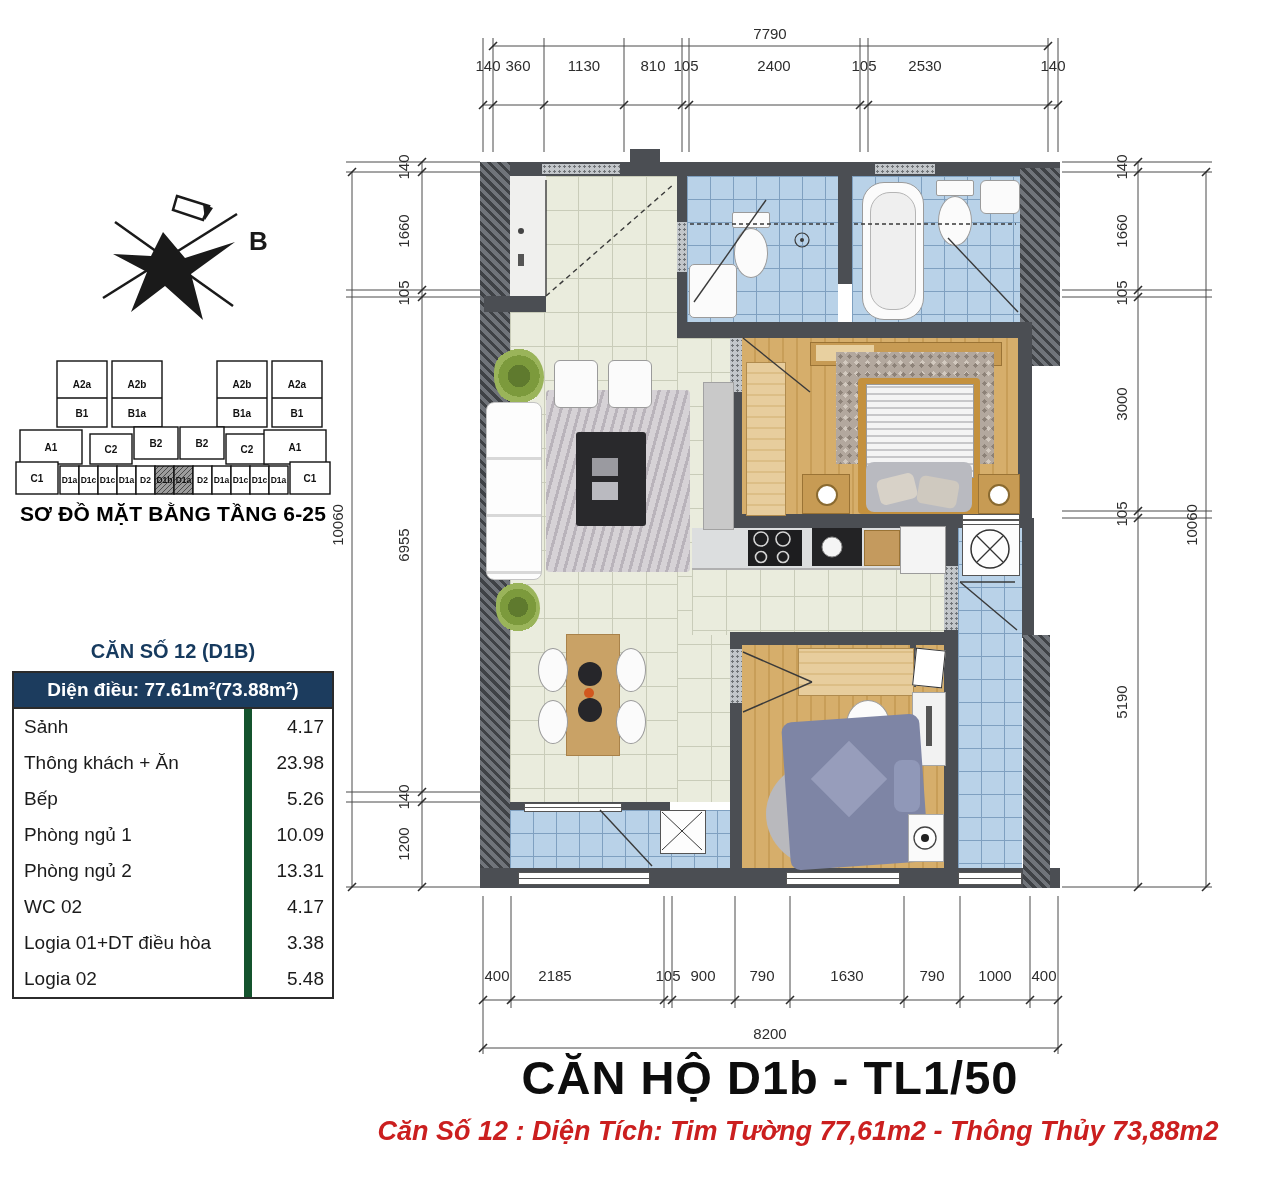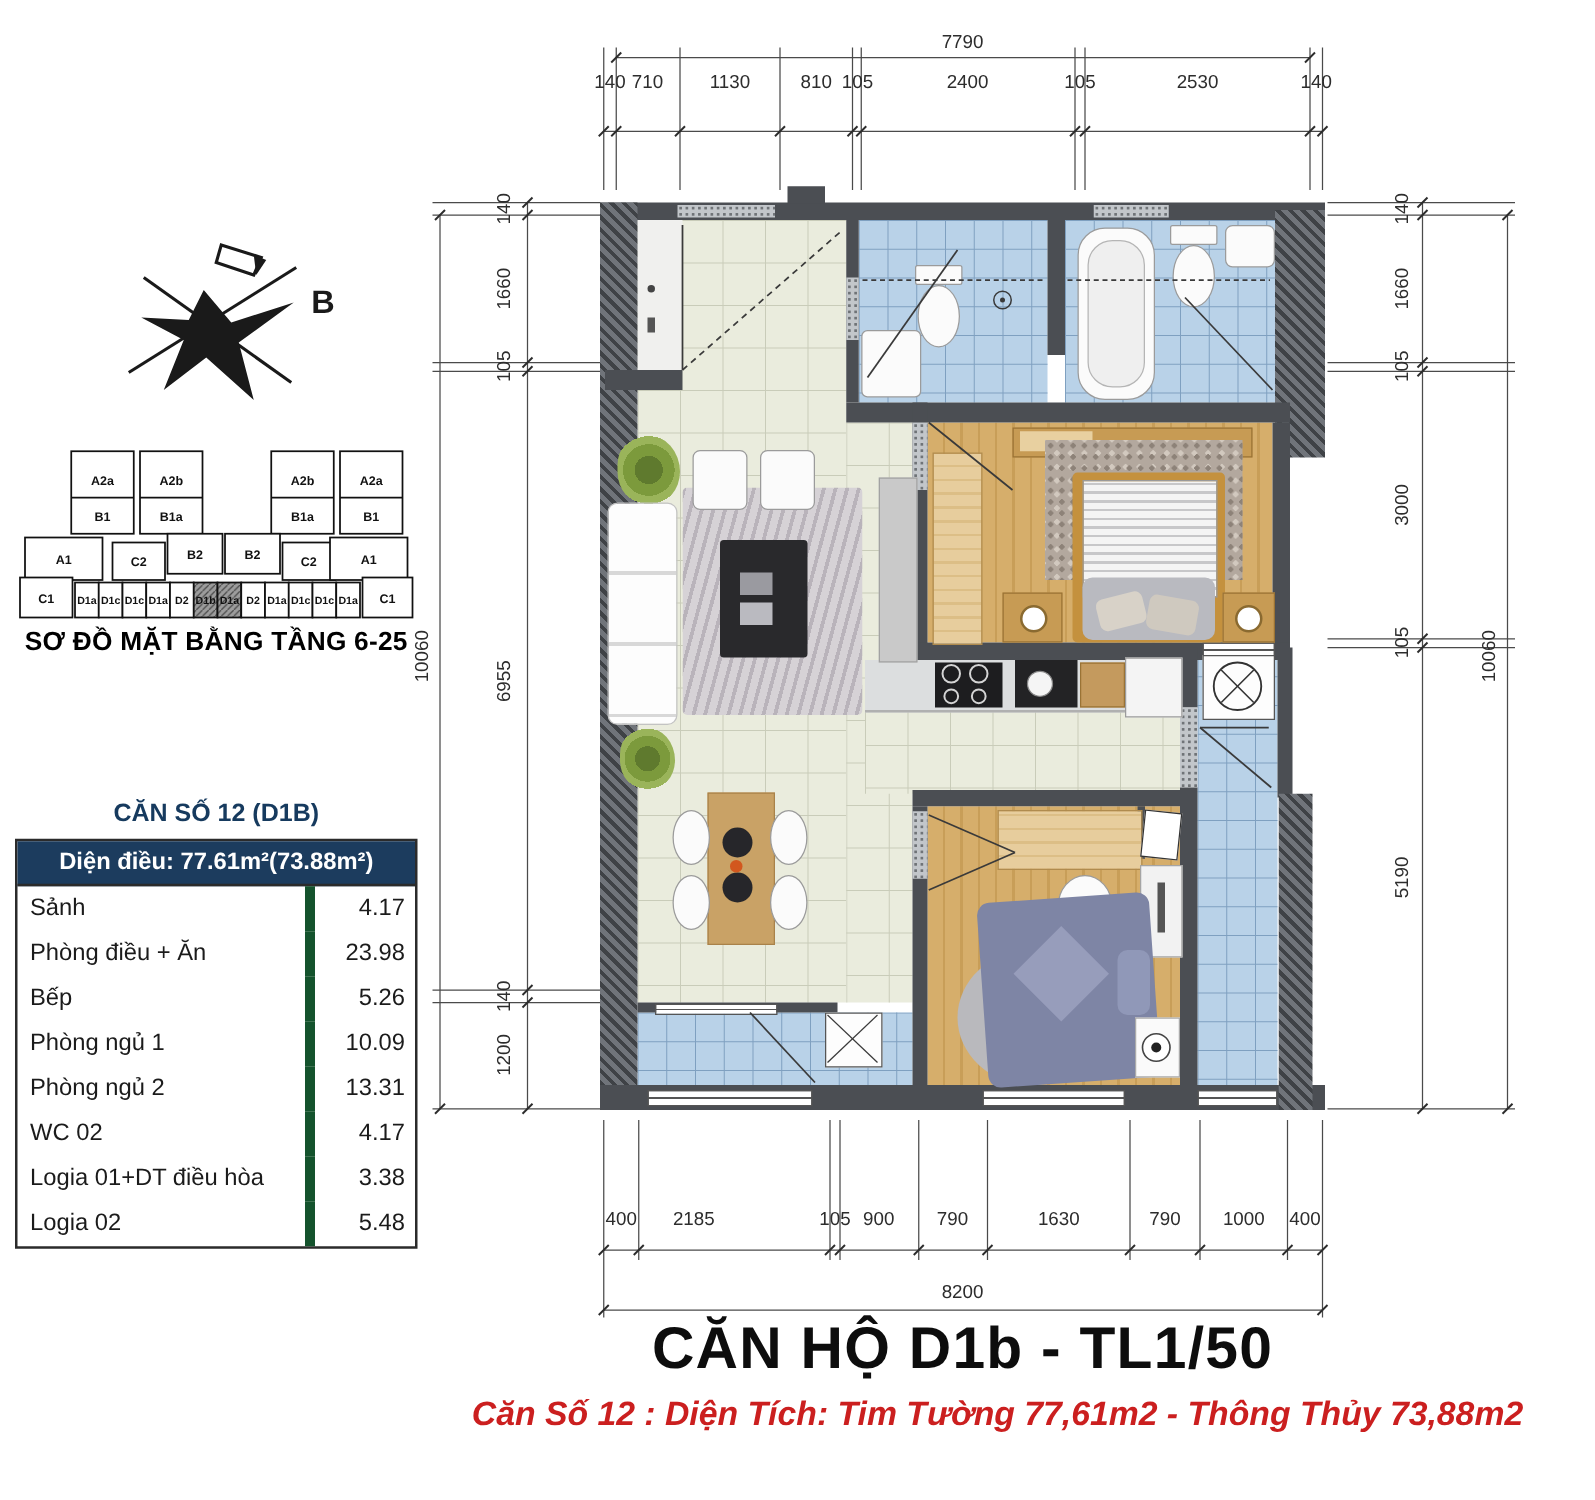--- a/index.html
+++ b/index.html
@@ -139,21 +139,21 @@
 
   <div class="atable">
     <div class="ttl">CĂN SỐ 12 (D1B)</div>
     <div class="frame">
       <div class="hdr">Diện điều: 77.61m²(73.88m²)</div>
       <div class="row">
           <span class="lbl">Sảnh</span>
           <span class="val">4.17</span>
         </div>
       <div class="row">
-          <span class="lbl">Phòng điều + Ăn</span>
+          <span class="lbl">Thông khách + Ăn</span>
           <span class="val">23.98</span>
         </div>
       <div class="row">
           <span class="lbl">Bếp</span>
           <span class="val">5.26</span>
         </div>
       <div class="row">
           <span class="lbl">Phòng ngủ 1</span>
           <span class="val">10.09</span>
         </div>
@@ -266,27 +266,27 @@
       <line x1="1134" y1="515" x2="1142" y2="507"></line>
         <line x1="1134" y1="522" x2="1142" y2="514"></line>
       <line x1="1134" y1="891" x2="1142" y2="883"></line>
       <line x1="1202" y1="176" x2="1210" y2="168"></line>
         <line x1="1202" y1="891" x2="1210" y2="883"></line>
     </g>
   </svg>
 
   <span class="dim" style="left:720px;top:26px;width:100px">7790</span>
   <span class="dim" style="left:460px;top:58px;width:56px">140</span>
-  <span class="dim" style="left:490px;top:58px;width:56px">710</span>
+  <span class="dim" style="left:490px;top:58px;width:56px">360</span>
   <span class="dim" style="left:556px;top:58px;width:56px">1130</span>
   <span class="dim" style="left:625px;top:58px;width:56px">810</span>
   <span class="dim" style="left:658px;top:58px;width:56px">105</span>
   <span class="dim" style="left:746px;top:58px;width:56px">2400</span>
   <span class="dim" style="left:836px;top:58px;width:56px">105</span>
-  <span class="dim" style="left:930px;top:58px;width:56px">2530</span>
+  <span class="dim" style="left:897px;top:58px;width:56px">2530</span>
   <span class="dim" style="left:1025px;top:58px;width:56px">140</span>
 
   <span class="dim" style="left:720px;top:1026px;width:100px">8200</span>
   <span class="dim" style="left:469px;top:968px;width:56px">400</span>
   <span class="dim" style="left:527px;top:968px;width:56px">2185</span>
   <span class="dim" style="left:640px;top:968px;width:56px">105</span>
   <span class="dim" style="left:675px;top:968px;width:56px">900</span>
   <span class="dim" style="left:734px;top:968px;width:56px">790</span>
   <span class="dim" style="left:819px;top:968px;width:56px">1630</span>
   <span class="dim" style="left:904px;top:968px;width:56px">790</span>

